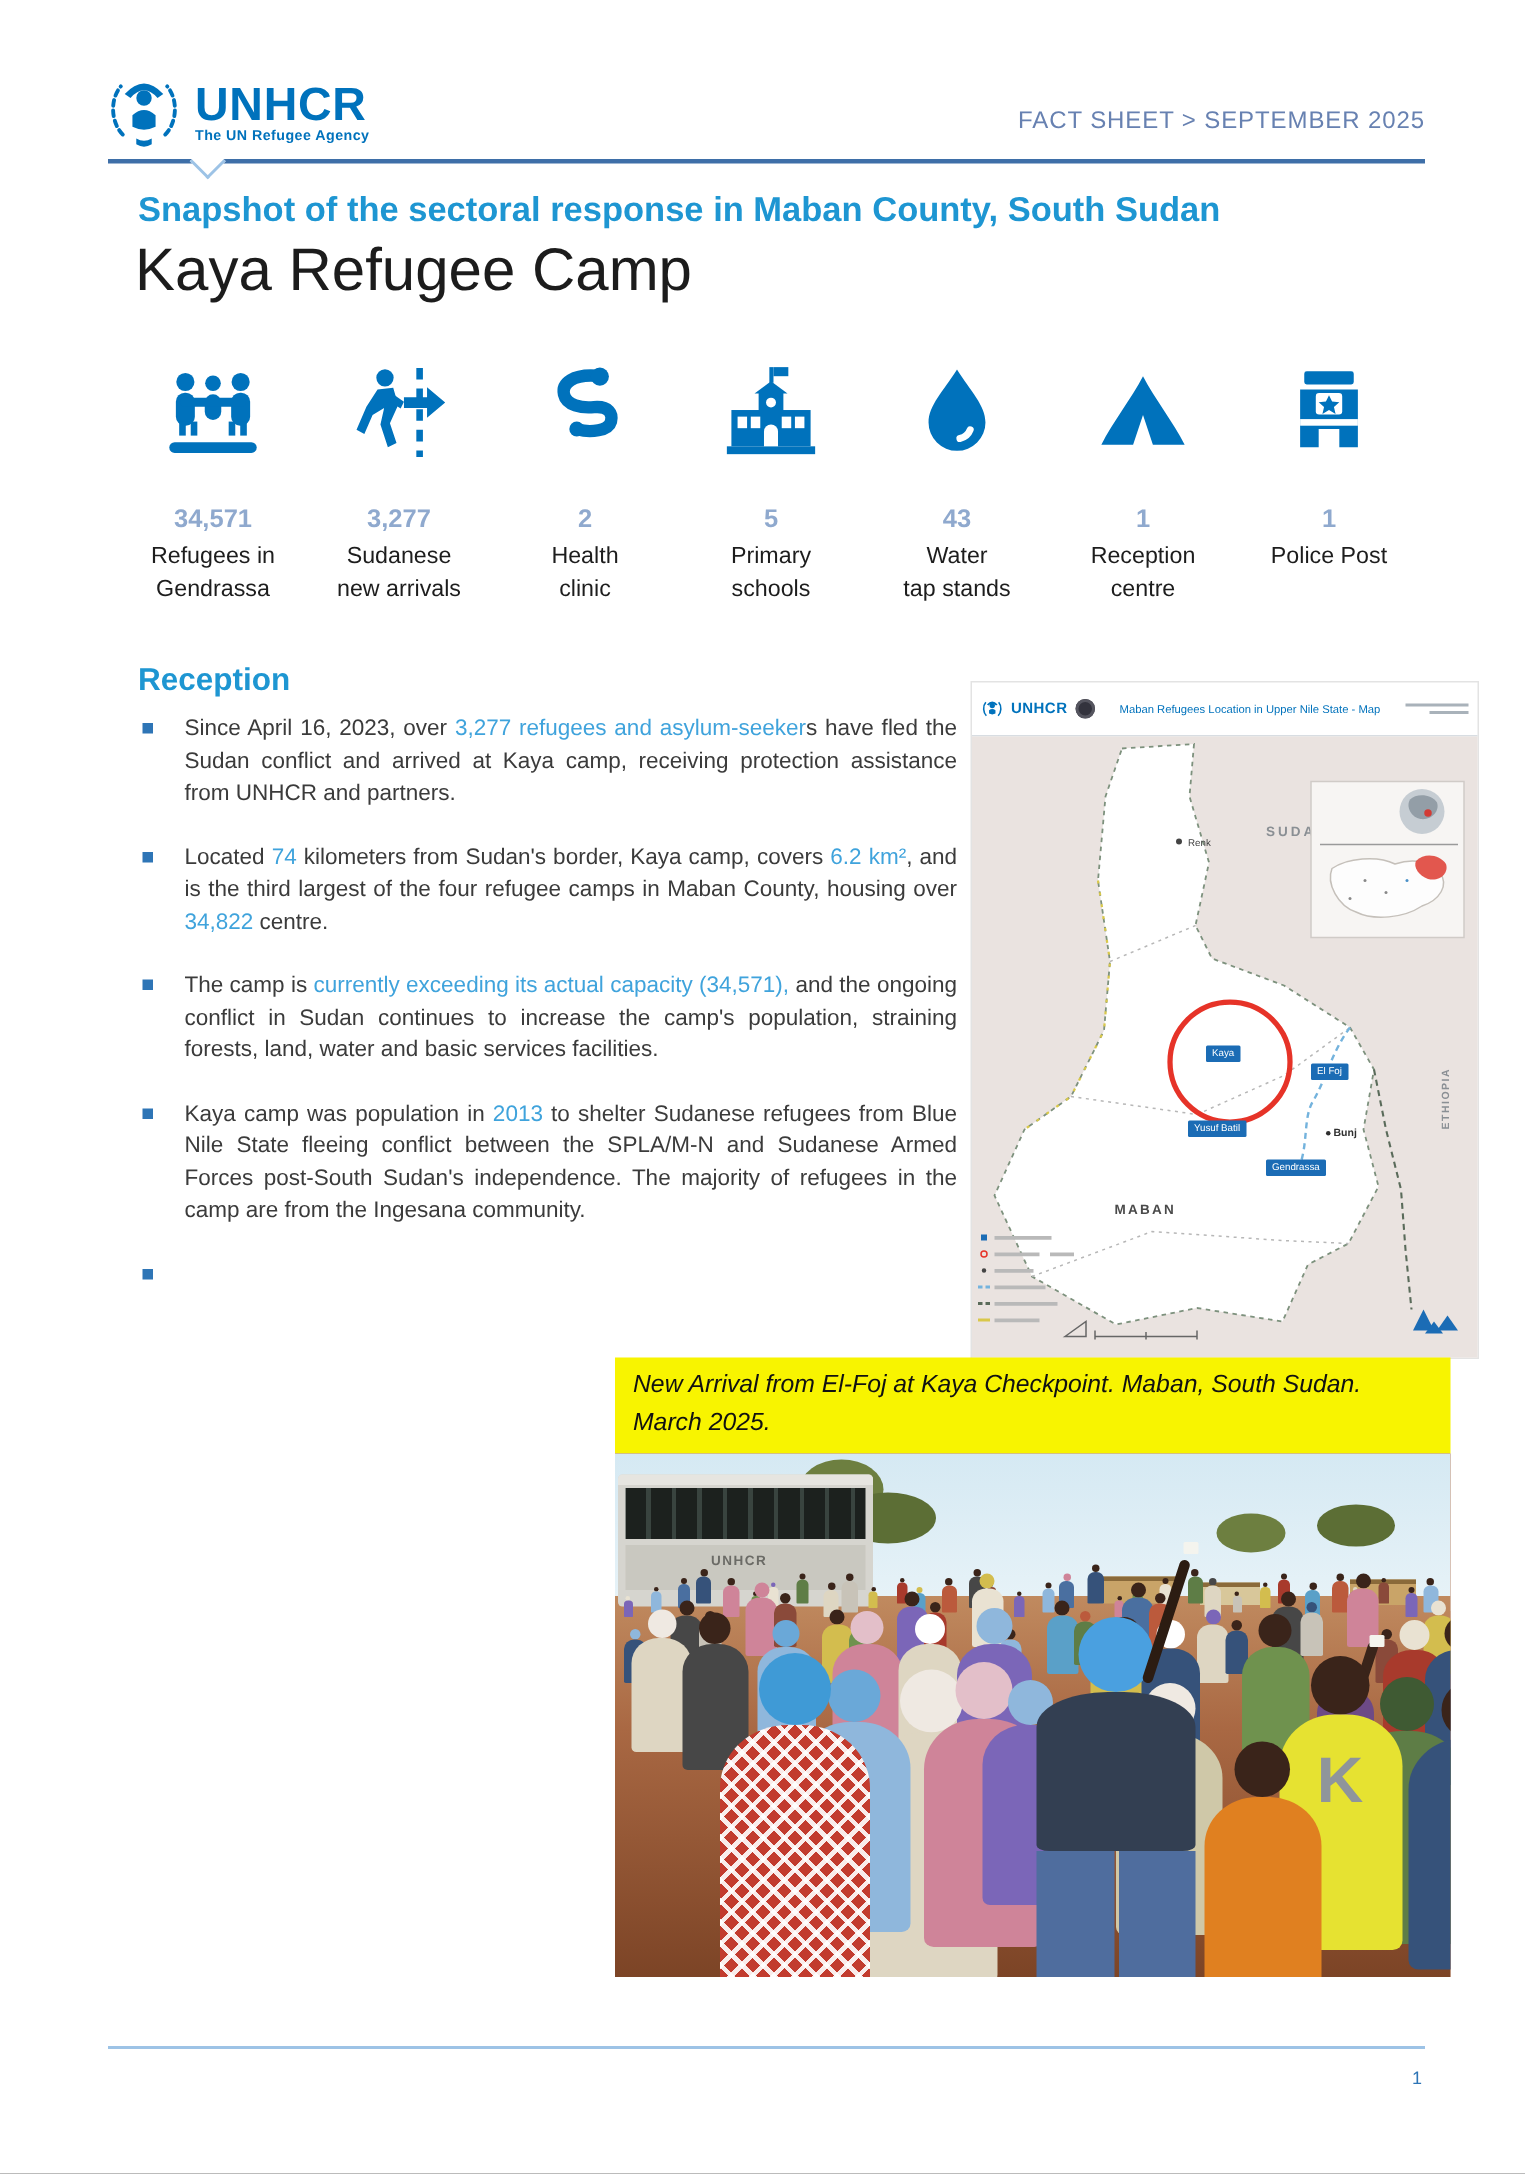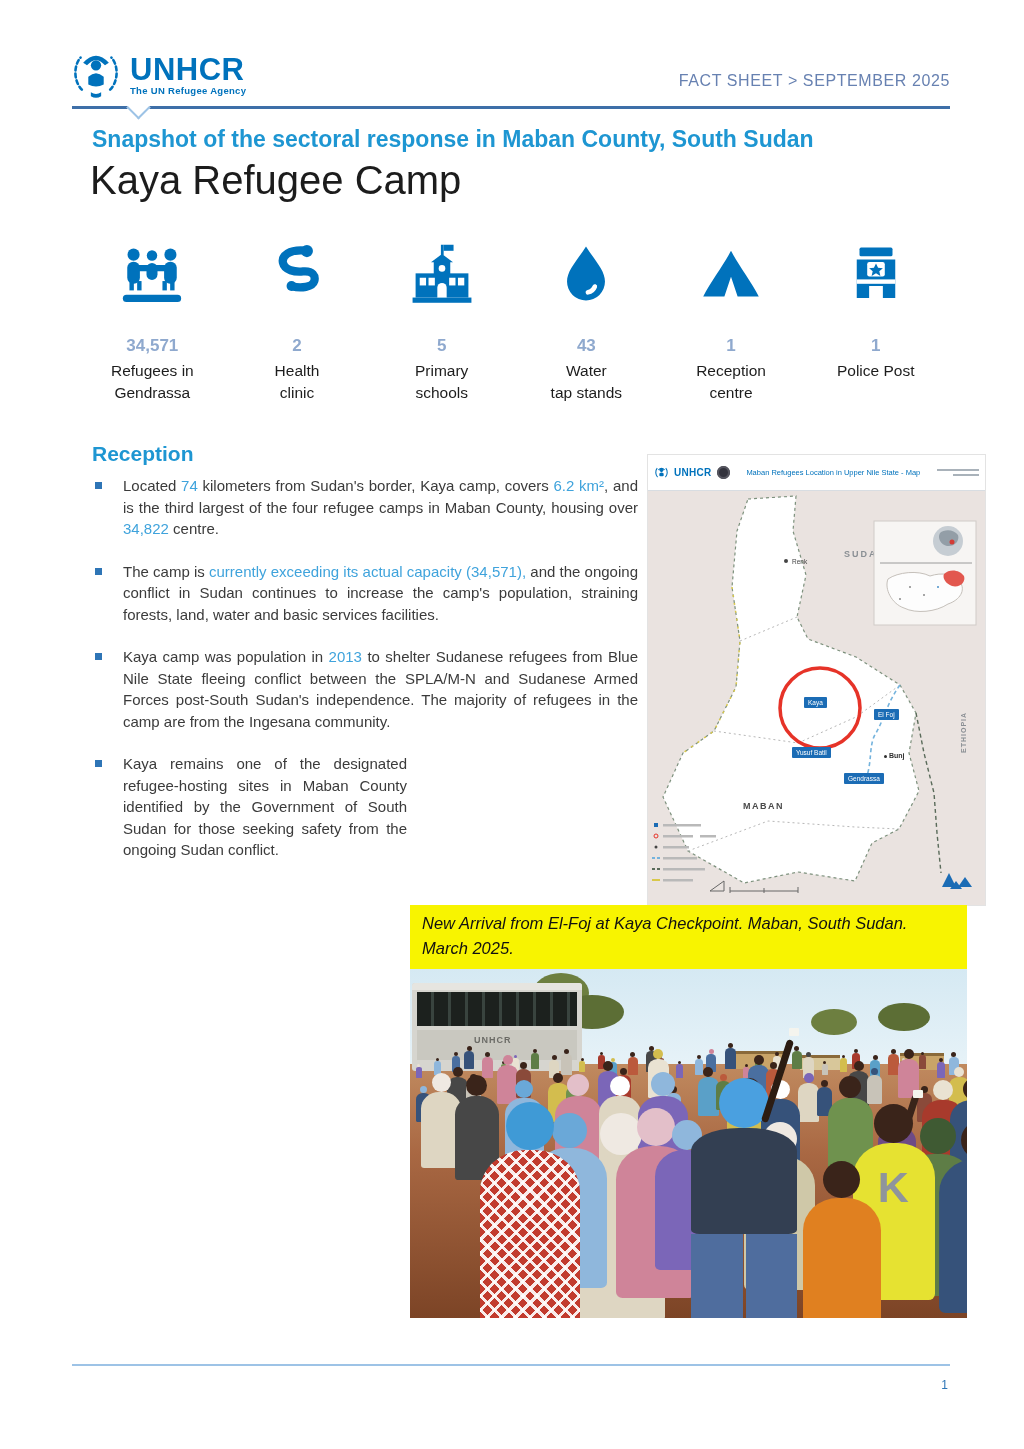--- a/index.html
+++ b/index.html
@@ -124,20 +124,36 @@
           </svg>
         </span>
     <div class="value">34,571</div>
     <div class="lbl">
           <div>Refugees in</div>
           <div>Gendrassa</div>
         </div>
       </div>
       <div class="stat">
         <span class="icon">
+          <svg viewBox="0 0 24 24" fill="#0072BC">
+            <circle cx="8.6" cy="3.6" r="2.1"></circle>
+            <path d="M6.8,6.4 L10.6,6 L11.8,10.2 L9.8,14.6 L11.4,19.4 L9.3,20.4 L7.5,14.9 L8.4,10.9 L5.6,12.6 L3.6,17.2 L1.7,16.2 L4.1,10.6 Z"></path>
+            <path d="M10.6,7.6 L13.2,9.4 L12.4,11 L9.8,9.4 Z"></path>
+            <line x1="17" y1="1.2" x2="17" y2="22.8" stroke="#0072BC" stroke-width="1.6" stroke-dasharray="2.8 2.2"></line>
+            <path d="M13.2,8.3 h5.6 v-2.4 l4.4,3.7 -4.4,3.7 v-2.4 h-5.6 z"></path>
+          </svg>
+        </span>
+    <div class="value">3,277</div>
+    <div class="lbl">
+          <div>Sudanese</div>
+          <div>new arrivals</div>
+        </div>
+      </div>
+      <div class="stat">
+        <span class="icon">
           <svg viewBox="0 0 24 24">
             <path d="M15,3.1 C9.2,2.6 6.3,4.9 6.9,7.6 C7.5,10.3 11.2,11 14.2,10.7 C17.8,10.4 18.8,12.3 18.3,14.2 C17.7,16.4 13.4,17 10.2,16.1" fill="none" stroke="#0072BC" stroke-width="3" stroke-linecap="round"></path>
             <circle cx="15.6" cy="3.3" r="2.2" fill="#0072BC"></circle>
             <path d="M13.4,3.1 L10.8,2 L11,4.2 Z" fill="#0072BC"></path>
             <circle cx="10" cy="16" r="1.8" fill="#0072BC"></circle>
           </svg>
         </span>
     <div class="value">2</div>
     <div class="lbl">
           <div>Health</div>
@@ -213,33 +229,36 @@
           <div>Police Post</div>
         </div>
       </div>
     </div>
 
   <div class="background">
     <div class="bg-head">Reception</div>
     <div id="bullets">
         <div class="bullet">
           <span class="sq"></span>
+          <span class="txt"><span>Since April 16, 2023, over </span><span class="link">3,277 refugees and asylum-seeker</span><span>s have fled the Sudan conflict and arrived at Kaya camp, receiving protection assistance from UNHCR and partners.</span></span>
+        </div>
+        <div class="bullet">
+          <span class="sq"></span>
           <span class="txt"><span>Located </span><span class="link">74</span><span> kilometers from Sudan's border, Kaya camp, covers </span><span class="link">6.2 km²</span><span>, and is the third largest of the four refugee camps in Maban County, housing over </span><span class="link">34,822</span><span> centre.</span></span>
         </div>
         <div class="bullet">
           <span class="sq"></span>
           <span class="txt"><span>The camp is </span><span class="link">currently exceeding its actual capacity</span><span> </span><span class="link">(34,571),</span><span> and the ongoing conflict in Sudan continues to increase the camp's population, straining forests, land, water and basic services facilities.</span></span>
         </div>
         <div class="bullet">
           <span class="sq"></span>
           <span class="txt"><span>Kaya camp was population in </span><span class="link">2013</span><span> to shelter Sudanese refugees from Blue Nile State fleeing conflict between the SPLA/M-N and Sudanese Armed Forces post-South Sudan's independence. The majority of refugees in the camp are from the Ingesana community.</span></span>
         </div>
         <div class="bullet narrow">
           <span class="sq"></span>
-          <span class="txt"><span>Kaya remains one of the designated refugee-hosting sites in Maban County identified by the Government of South Sudan for those seeking safety from the ongoing Sudan conflict.</span></span>
         </div>
       </div>
   </div>
 
   <div class="map">
     <div class="map-head">
       <svg width="15" height="15" viewBox="0 0 40 42">
         <g fill="none" stroke="#0072BC" stroke-width="3">
             <path d="M9,34 C3,28 2,16 8,9"></path>
             <path d="M31,34 C37,28 38,16 32,9"></path>

